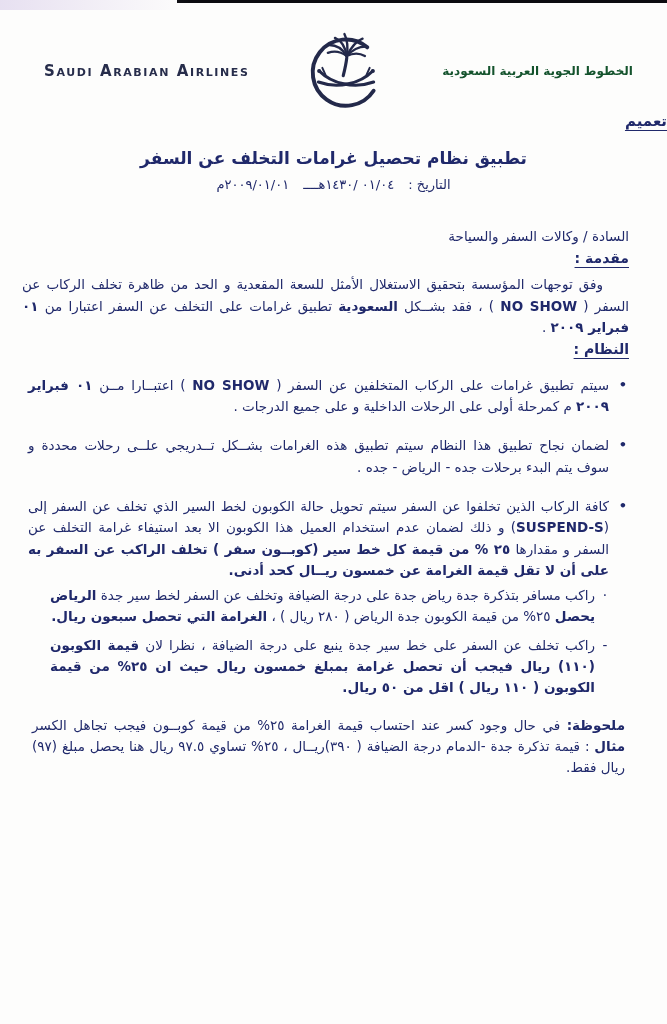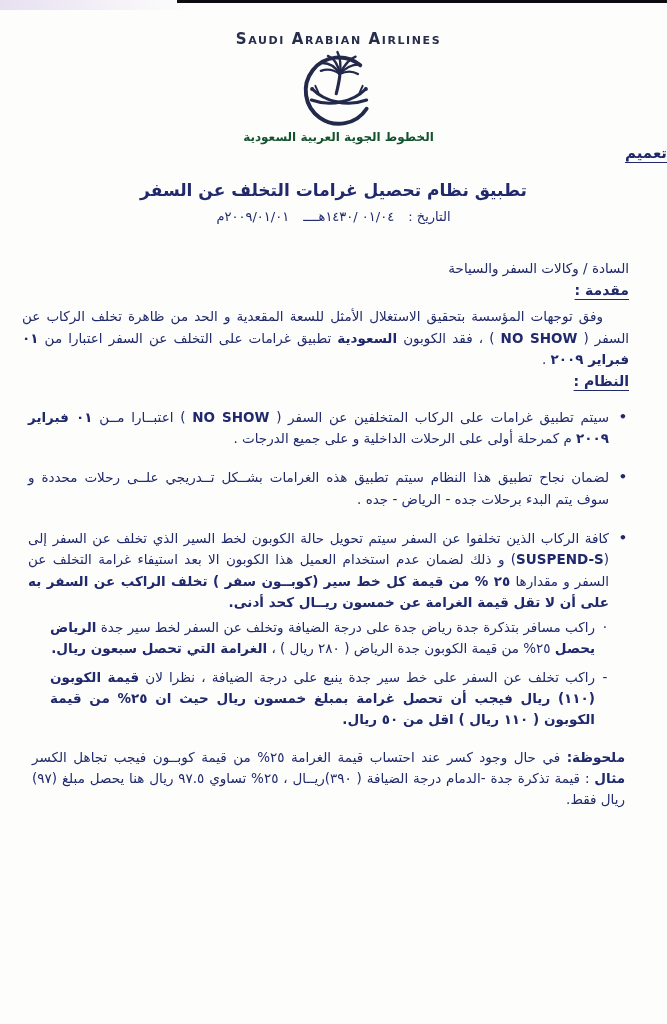--- a/index.html
+++ b/index.html
@@ -17,21 +17,20 @@
     background:#0c0c10;
   }
   .corner-tint{
     position:absolute;top:0;left:0;width:190px;height:10px;
     background:linear-gradient(90deg,rgba(190,170,220,.35),rgba(255,255,255,0));
   }
   
   .header{
     display:flex;direction:ltr;align-items:center;justify-content:space-between;
     padding:30px 34px 0 44px;
-    flex-direction:column;
   }
   .en-name{
     font-variant:small-caps;
     font-size:15px;font-weight:600;letter-spacing:1.6px;
     color:#272d4b;white-space:nowrap;
   }
   .logo{flex:0 0 auto;margin:0 6px;}
   .ar-name{
     direction:rtl;font-size:12px;font-weight:bold;color:#14532d;white-space:nowrap;
   }
@@ -116,21 +115,21 @@
     <span>٢٠٠٩/٠١/٠١م</span>
   </div>
 
   <div class="content">
 
     <div class="addressee">السادة / وكالات السفر والسياحة</div>
 
     <div class="sec-heading">
       <span>مقدمة :</span>
     </div>
-    <p class="intro-par"><span>وفق توجهات المؤسسة  بتحقيق الاستغلال الأمثل للسعة المقعدية  و  الحد من ظاهرة تخلف الركاب عن السفر ( </span><b>NO SHOW</b><span> ) ، فقد الكوبون </span><b>السعودية</b><span>  تطبيق غرامات على التخلف عن السفر اعتبارا من </span><b>٠١ فبراير ٢٠٠٩</b><span> .</span></p>
+    <p class="intro-par"><span>وفق توجهات المؤسسة  بتحقيق الاستغلال الأمثل للسعة المقعدية  و  الحد من ظاهرة تخلف الركاب عن السفر ( </span><b>NO SHOW</b><span> ) ، فقد بشــكل </span><b>السعودية</b><span>  تطبيق غرامات على التخلف عن السفر اعتبارا من </span><b>٠١ فبراير ٢٠٠٩</b><span> .</span></p>
 
     <div class="sec-heading">
       <span>النظام :</span>
     </div>
     <ul class="bullets">
       <li>
         <span class="b-mark">•</span>
         <span class="b-text"><span>سيتم تطبيق غرامات على الركاب المتخلفين عن السفر ( </span><b>NO  SHOW</b><span> ) اعتبــارا مــن </span><b>٠١ فبراير ٢٠٠٩</b><span> م كمرحلة أولى على الرحلات الداخلية و على جميع الدرجات .</span></span>
       </li>
       <li>

